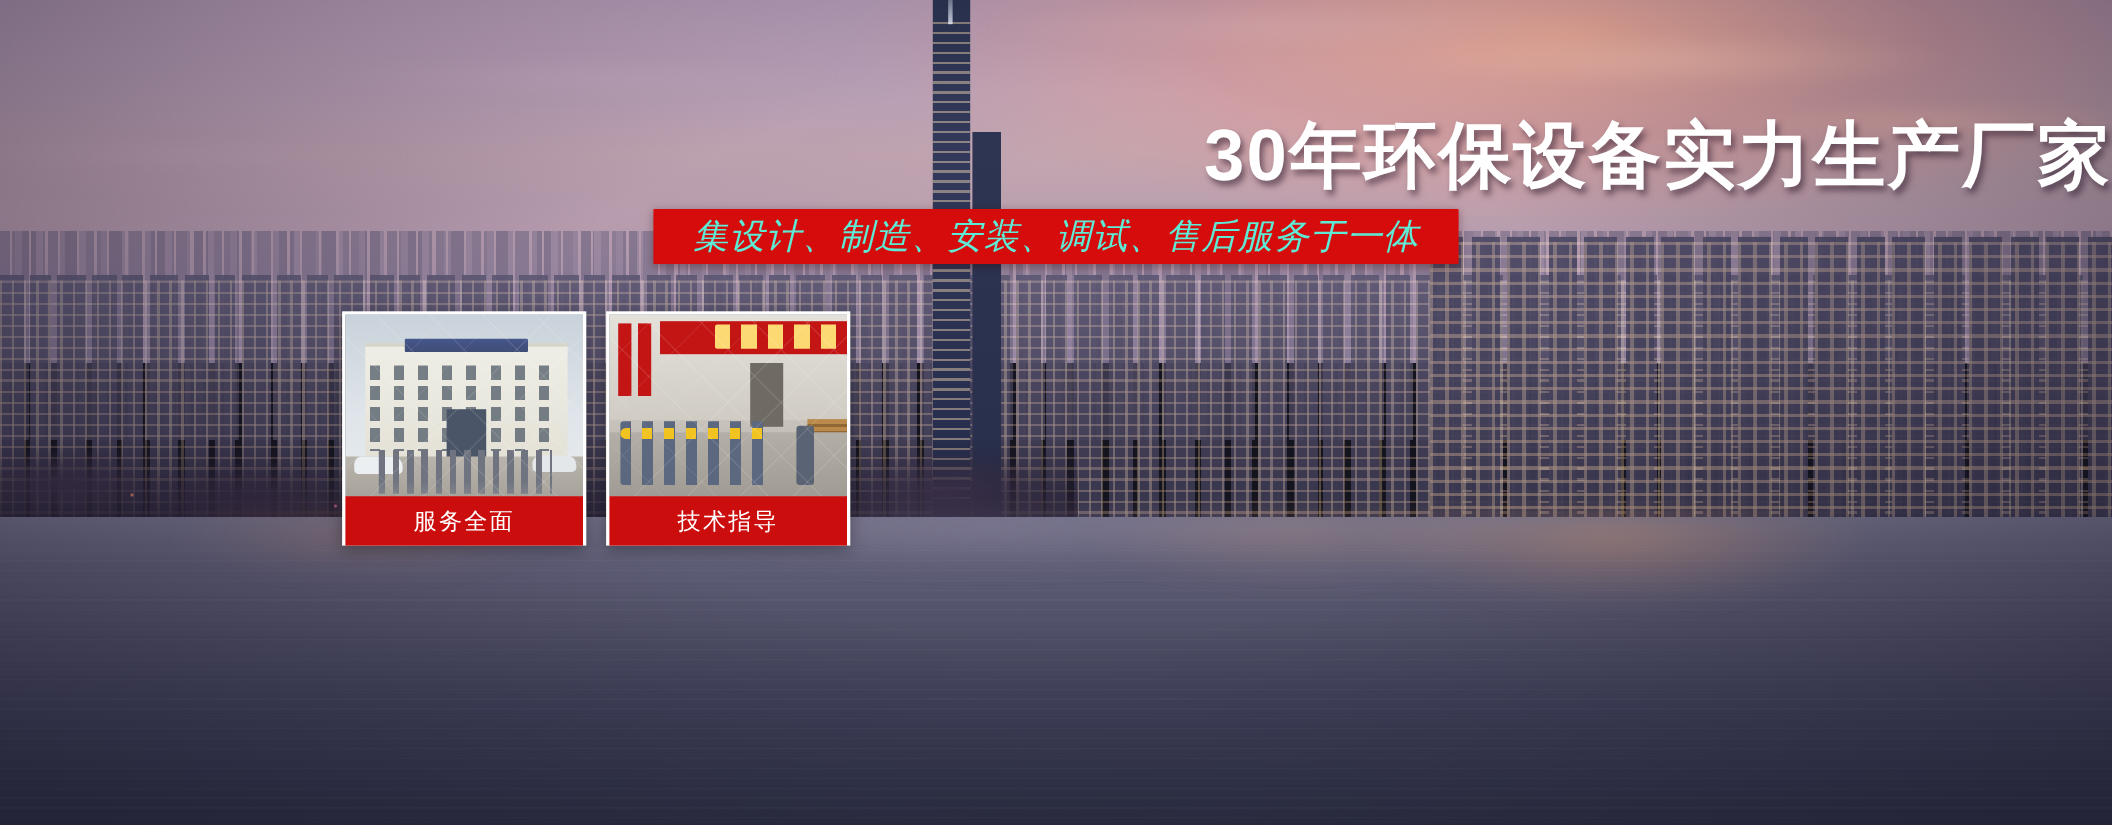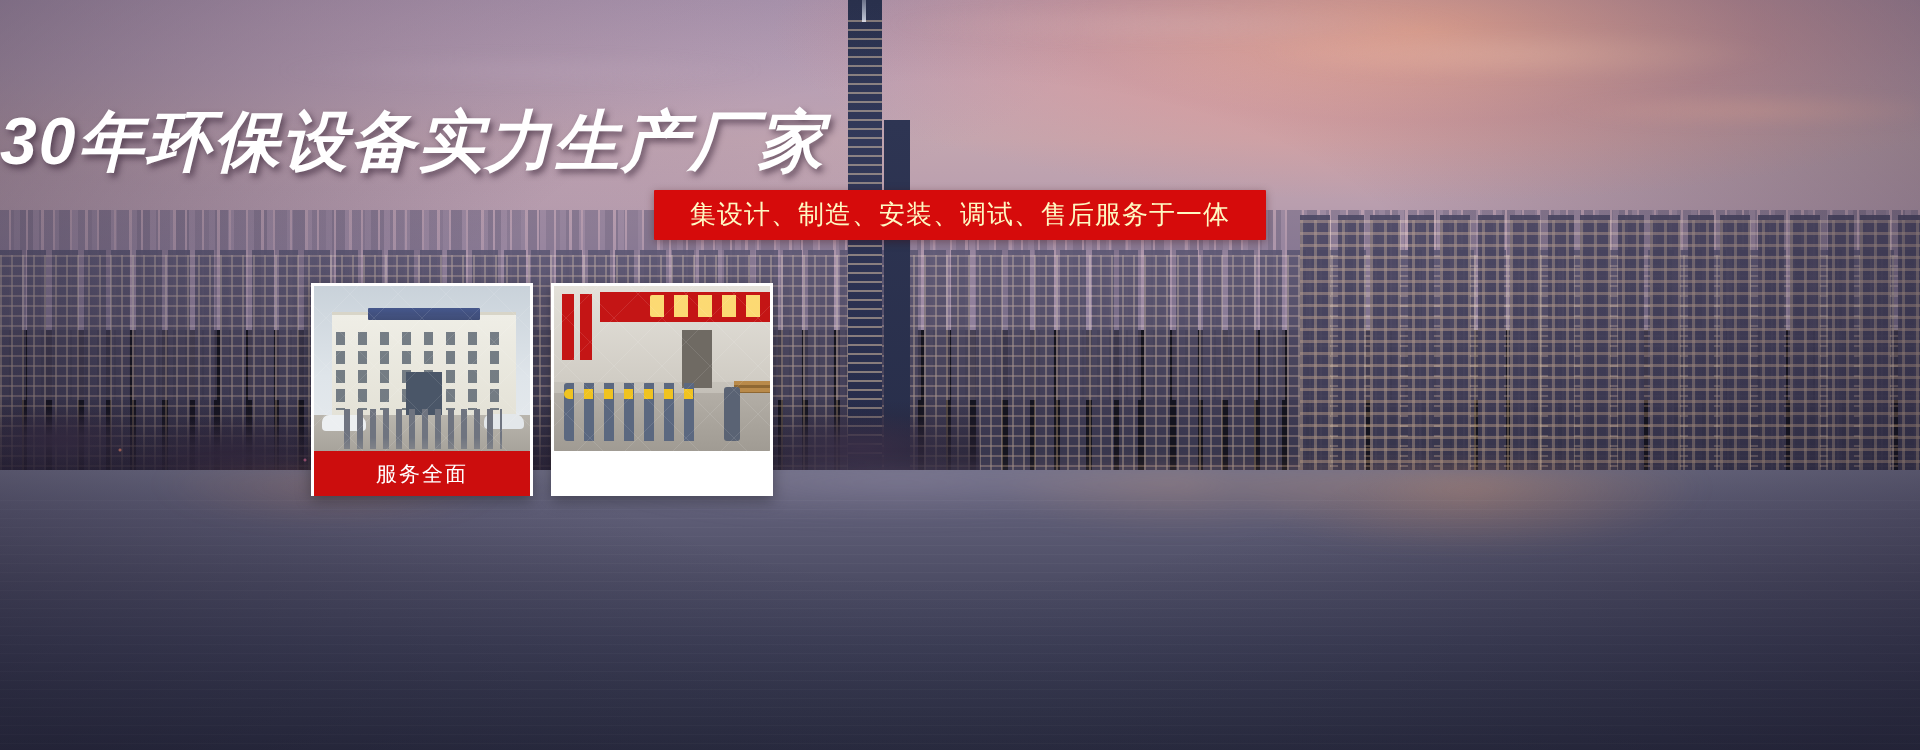--- a/index.html
+++ b/index.html
@@ -169,46 +169,46 @@
   .vignette {
     position: absolute; inset: 0;
     background: radial-gradient(ellipse 1200px 620px at 960px 330px, rgba(0,0,0,0) 40%, rgba(20,16,34,0.38) 100%);
   }
 
   
   .content { position: absolute; inset: 0; }
 
   .headline {
     position: absolute; left: 0; top: 104px; width: 1920px;
-    text-align: left;
+    text-align: right;
     font-size: 66px;
     line-height: 74px;
     font-weight: 700;
     letter-spacing: 2px;
     color: #ffffff;
     text-shadow: 3px 4px 6px rgba(40,20,40,0.55);
     white-space: nowrap;
-    font-style: italic;
   }
 
   .subtitle-bar {
     position: absolute; left: 50%; transform: translateX(-50%);
     top: 190px;
     background: #d60b0b;
     padding: 9px 36px 11px 36px;
     border-radius: 1px;
     box-shadow: 0 2px 8px rgba(60,0,0,0.35);
   }
   .subtitle-text {
-    font-size: 26px;
+    font-size: 32px;
     line-height: 30px;
-    color: #fef9c3;
+    color: #5eead4;
     font-weight: 500;
     letter-spacing: 1px;
     white-space: nowrap;
+    font-style: italic;
   }
 
   
   .cards {
     position: absolute;
     left: 311px;
     top: 283px;
     display: flex;
     gap: 18px;
   }
@@ -386,17 +386,18 @@
           <div class="p4-banner"></div>
           <div class="p4-banner-txt"></div>
           <div class="p4-door"></div>
           <div class="p4-wood"></div>
           <div class="p4-ground"></div>
           <div class="p4-workers"></div>
           <div class="p4-helmets"></div>
           <div class="p4-lead"></div>
           <div class="watermark"></div>
         </div>
+        <div class="card-caption">技术指导</div>
       </div>
 
     </div>
   </div>
 </div>
 
 </body></html>

